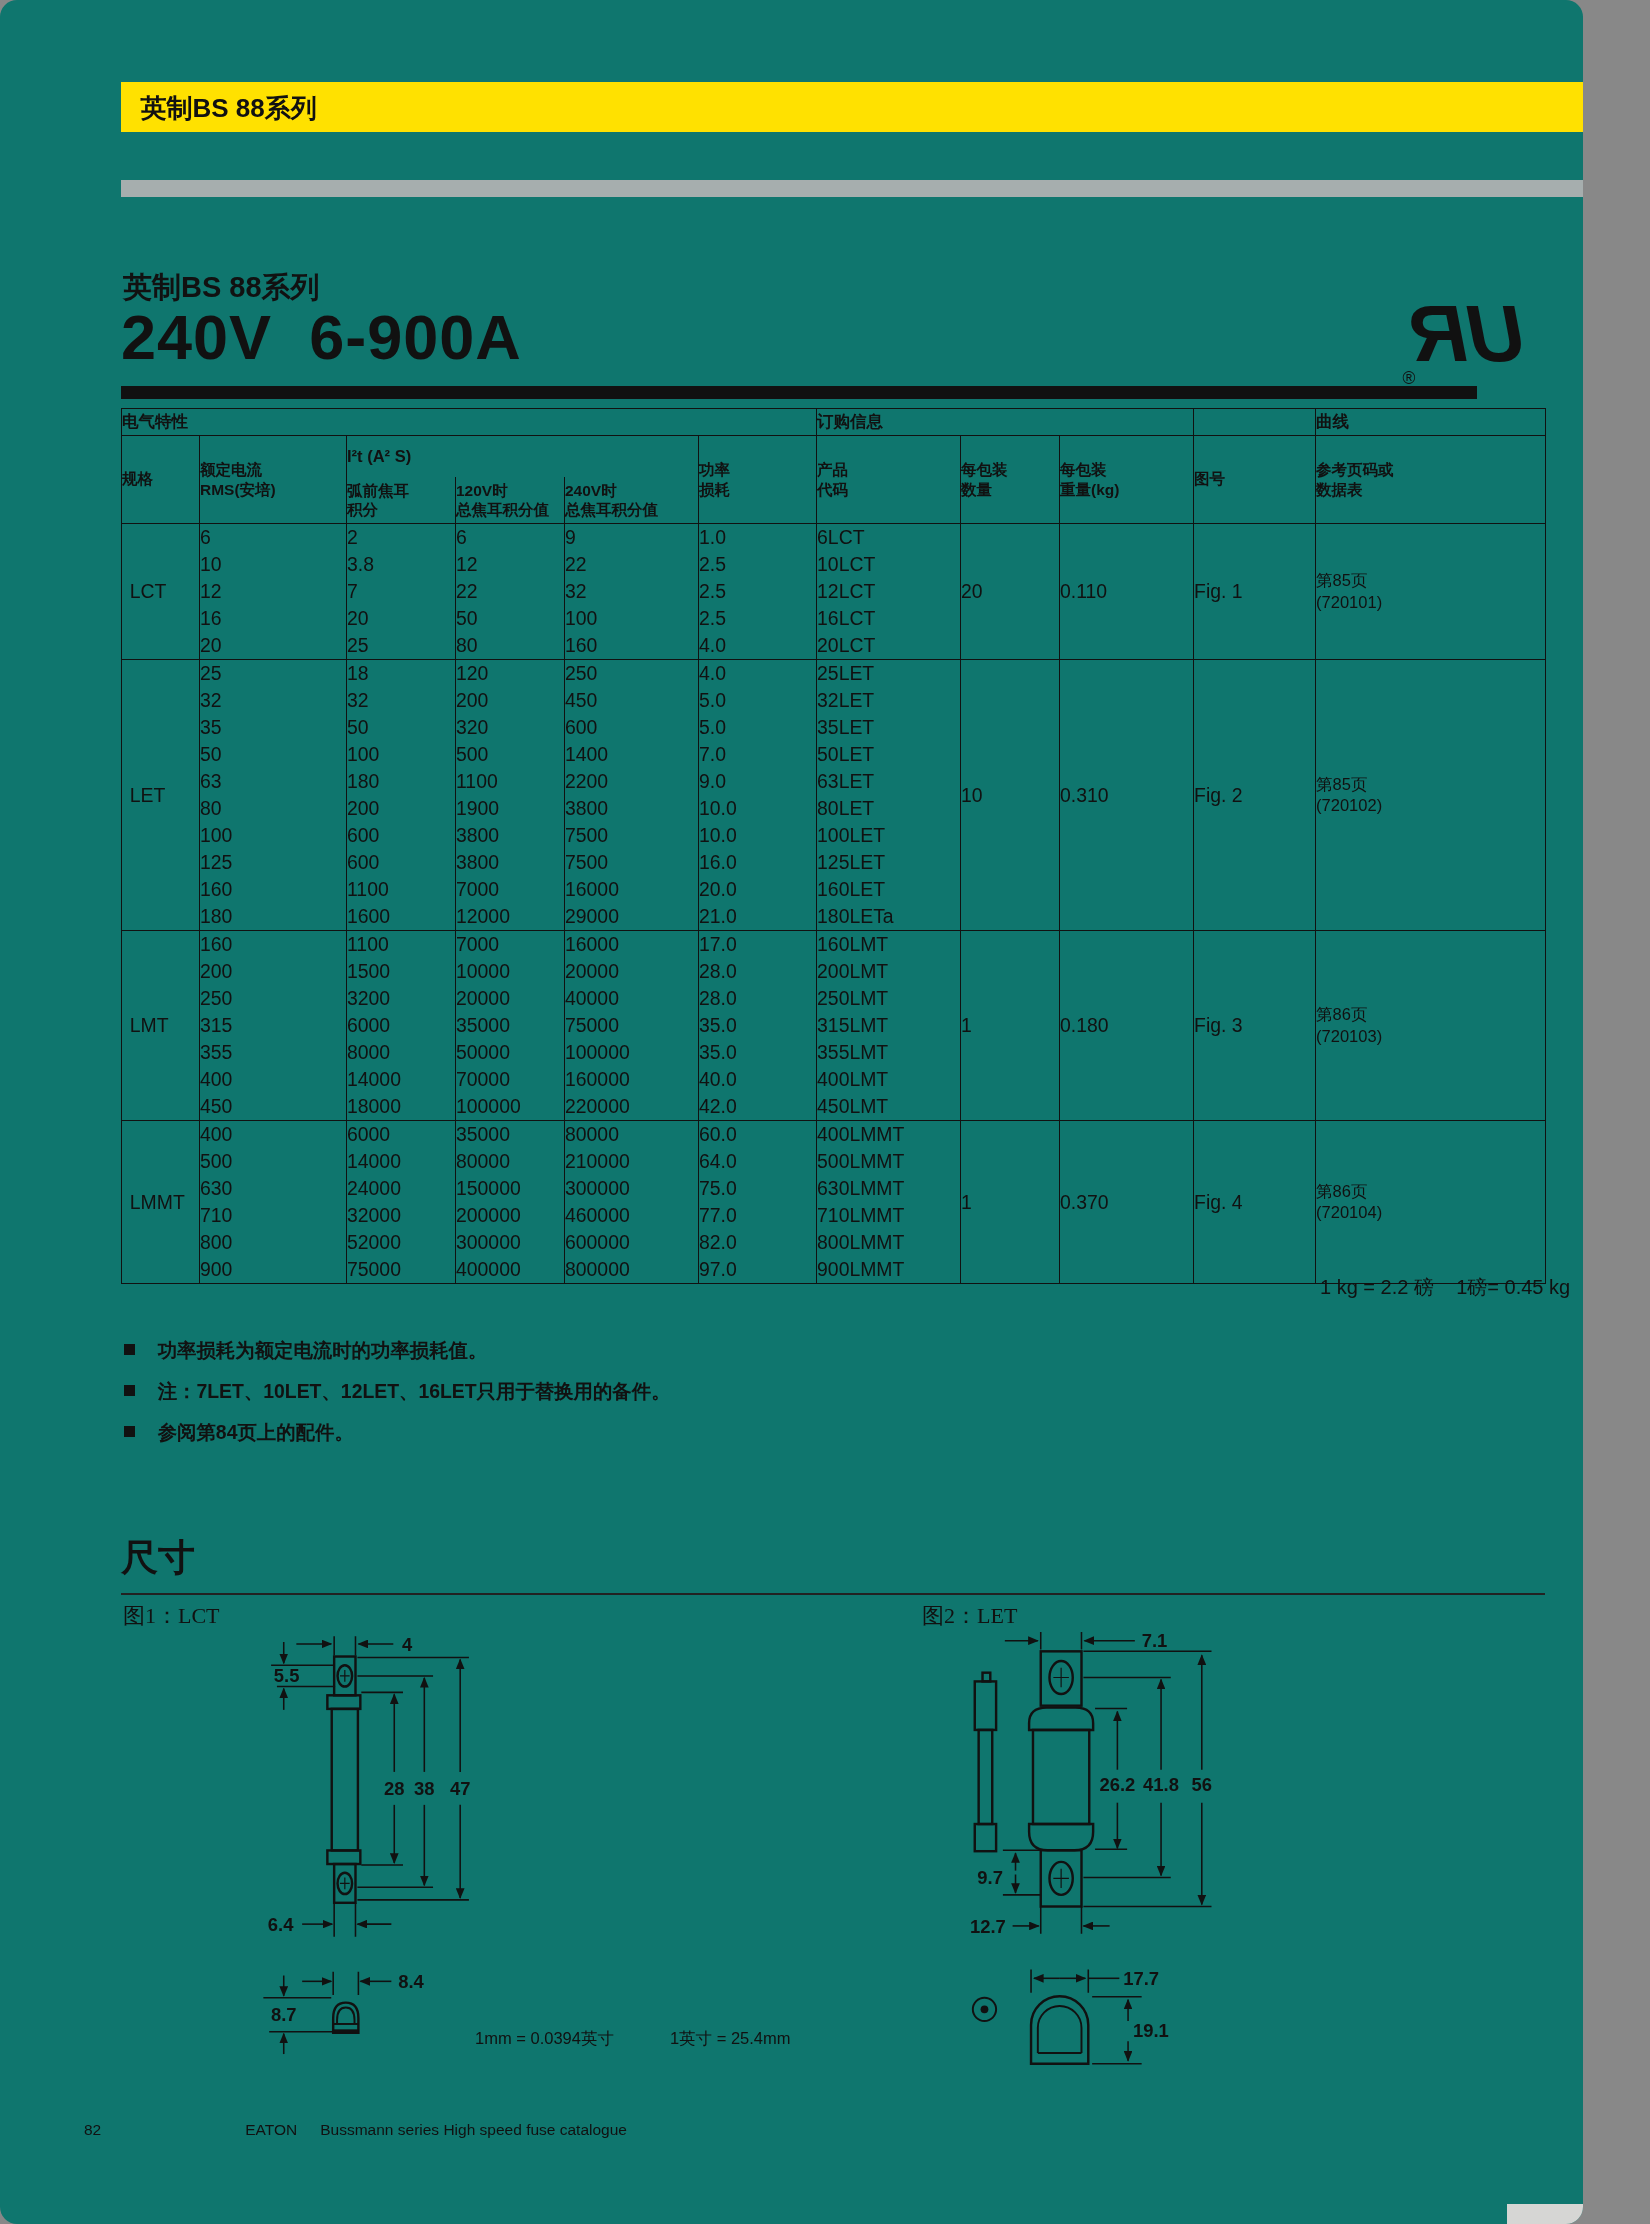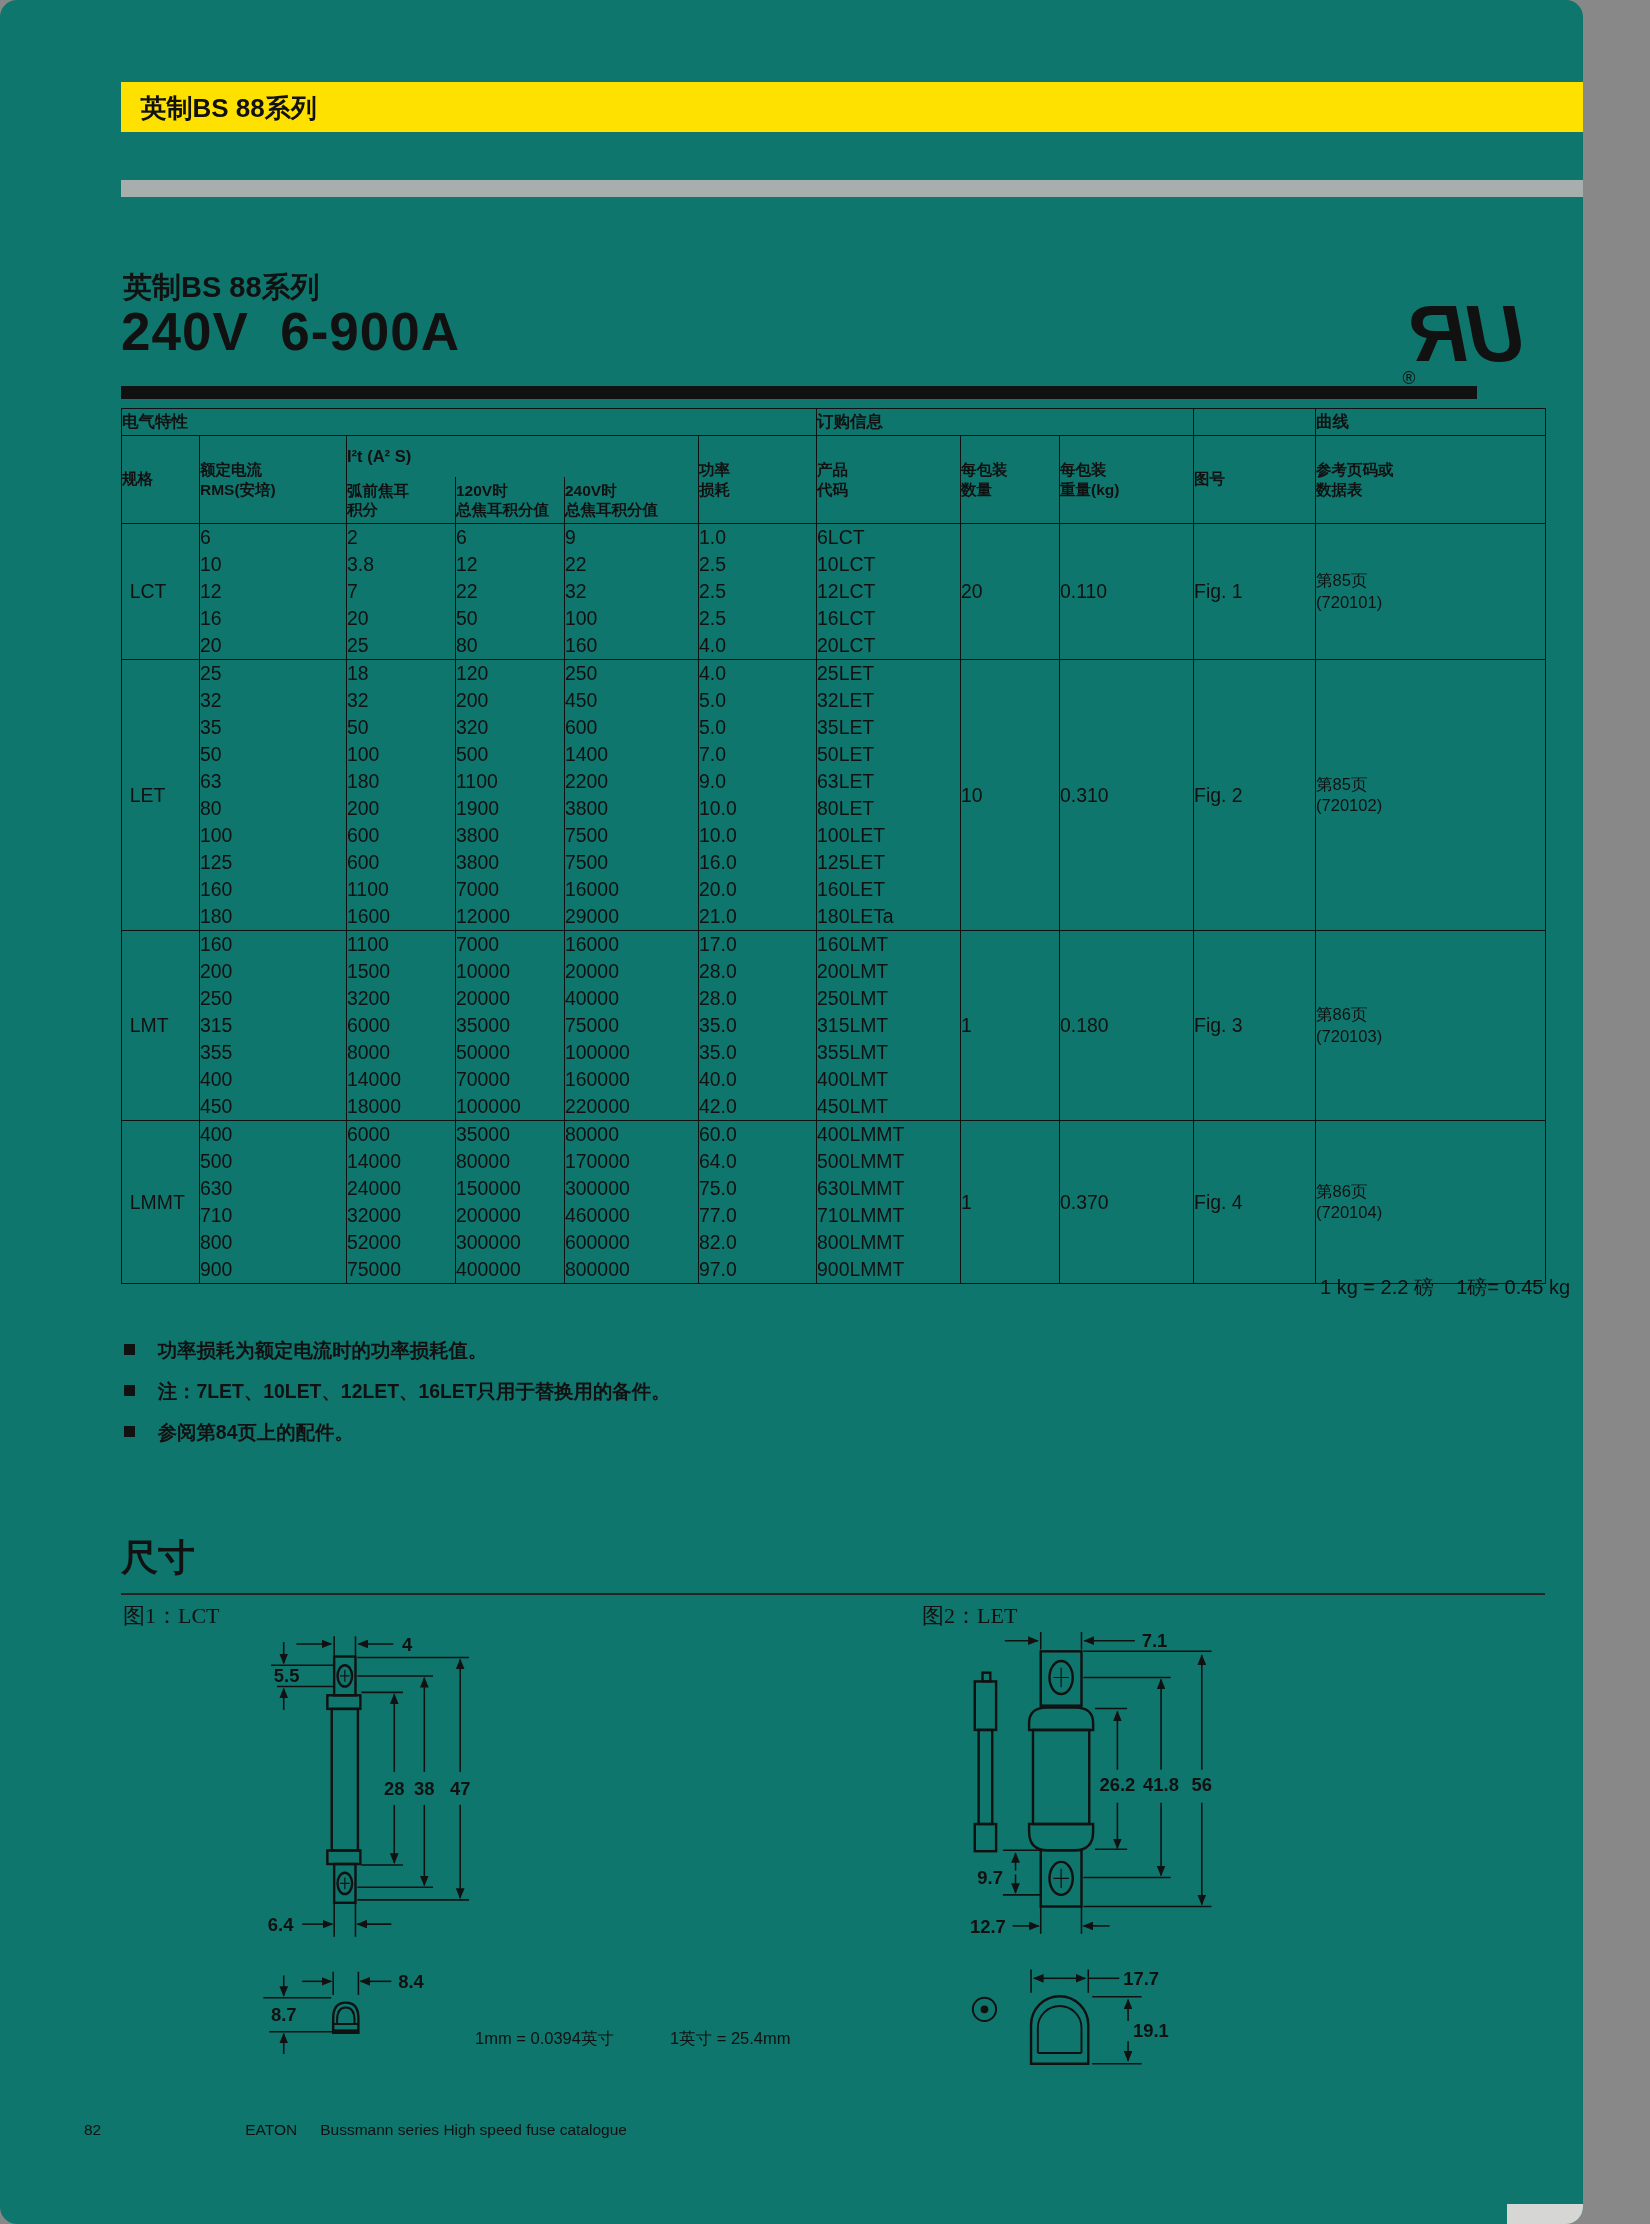--- a/index.html
+++ b/index.html
@@ -4,21 +4,21 @@
 <style>
   html,body{margin:0;padding:0;background:#888;}
   .page{position:relative;width:1583px;height:2224px;background:#0f766e;overflow:hidden;
         font-family:"Liberation Sans",sans-serif;color:#111;border-radius:17px;}
   .abs{position:absolute;}
   
   .yellow-bar{left:121px;top:82px;width:1529px;height:50px;background:#FFE100;}
   .yellow-bar span{display:block;margin-left:19.4px;line-height:52px;font-size:26px;font-weight:bold;color:#111;}
   .gray-bar{left:121px;top:180px;width:1529px;height:16.5px;background:#a6aeae;}
   .series-title{left:123px;top:268px;font-size:29px;font-weight:bold;}
-  .main-title{left:121px;top:301px;font-size:53px;font-weight:bold;letter-spacing:1px;white-space:pre;}
+  .main-title{left:121px;top:301px;font-size:63px;font-weight:bold;letter-spacing:1px;white-space:pre;}
   .black-bar{left:121px;top:386px;width:1356px;height:12.6px;background:#111;}
   .ul-box{left:1383px;top:281px;width:155px;height:109px;}
   
   .spec-table{left:121px;top:408px;width:1424px;border-collapse:collapse;table-layout:fixed;}
   .spec-table td{border-left:1.5px solid #111;border-right:1.5px solid #111;padding:0;
                  text-align:left;vertical-align:middle;}
   tr.h1 td{border-top:1.9px solid #111;border-bottom:1.5px solid #111;height:26px;
            font-size:16.5px;font-weight:bold;}
   tr.h2 td,tr.h3 td{font-size:15.5px;font-weight:bold;}
   tr.h2 td{height:41px;}
@@ -354,21 +354,21 @@
       <td>
             <div class="ln">35000</div>
             <div class="ln">80000</div>
             <div class="ln">150000</div>
             <div class="ln">200000</div>
             <div class="ln">300000</div>
             <div class="ln">400000</div>
           </td>
       <td>
             <div class="ln">80000</div>
-            <div class="ln">170000</div>
+            <div class="ln">210000</div>
             <div class="ln">300000</div>
             <div class="ln">460000</div>
             <div class="ln">600000</div>
             <div class="ln">800000</div>
           </td>
       <td>
             <div class="ln">60.0</div>
             <div class="ln">64.0</div>
             <div class="ln">75.0</div>
             <div class="ln">77.0</div>

